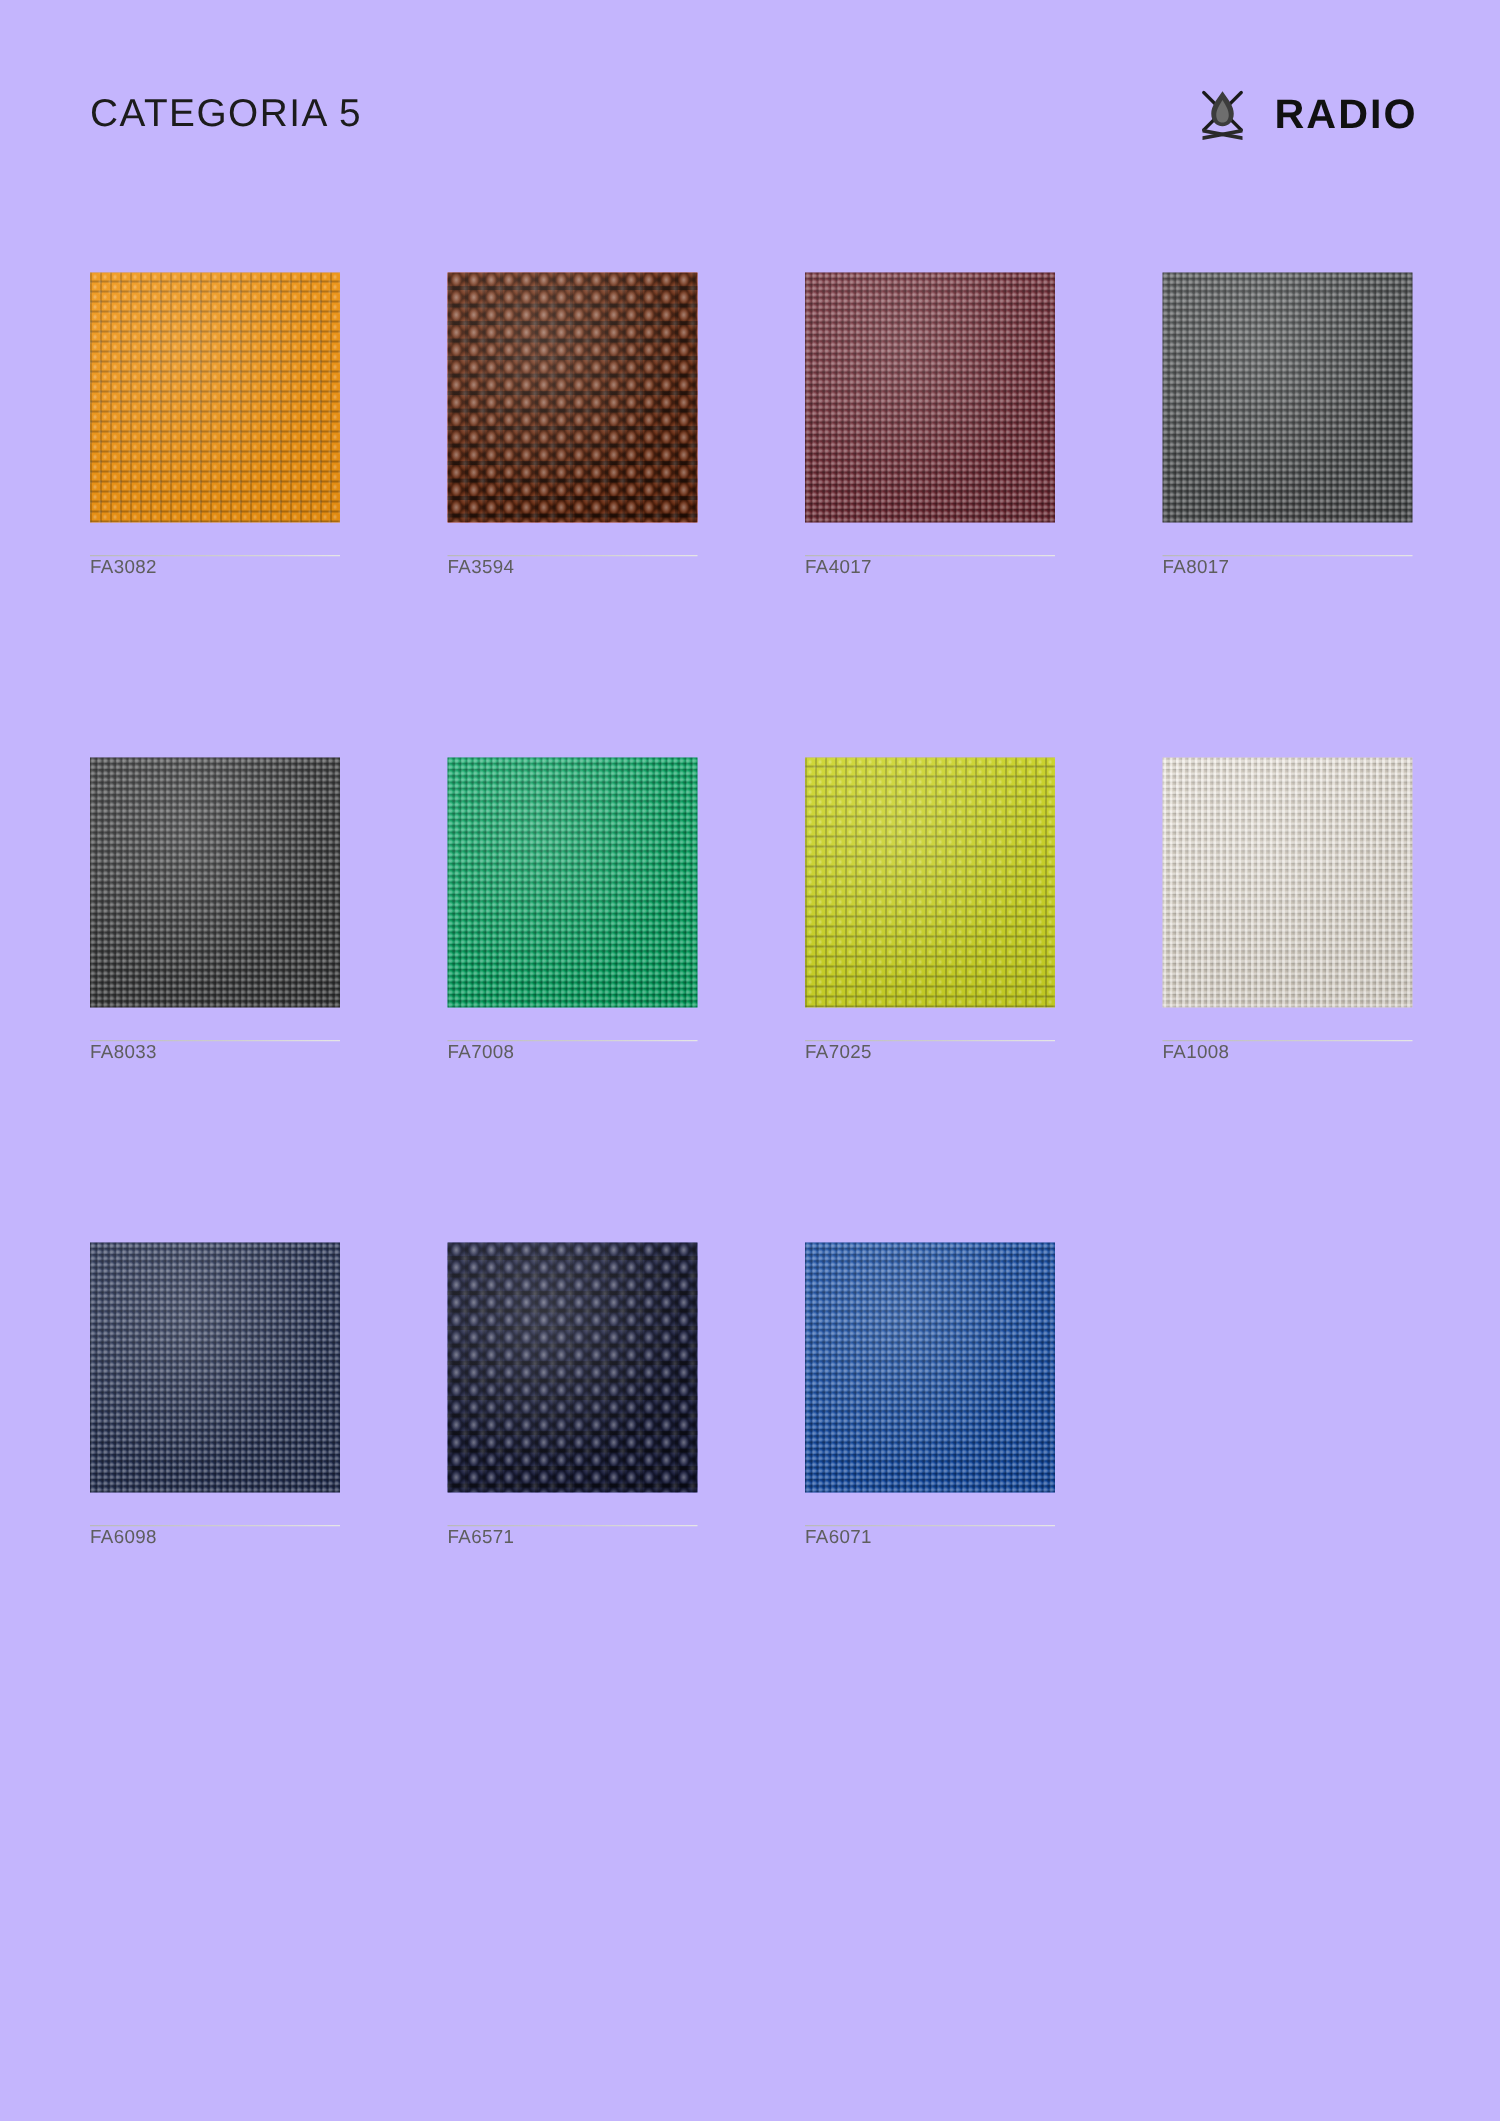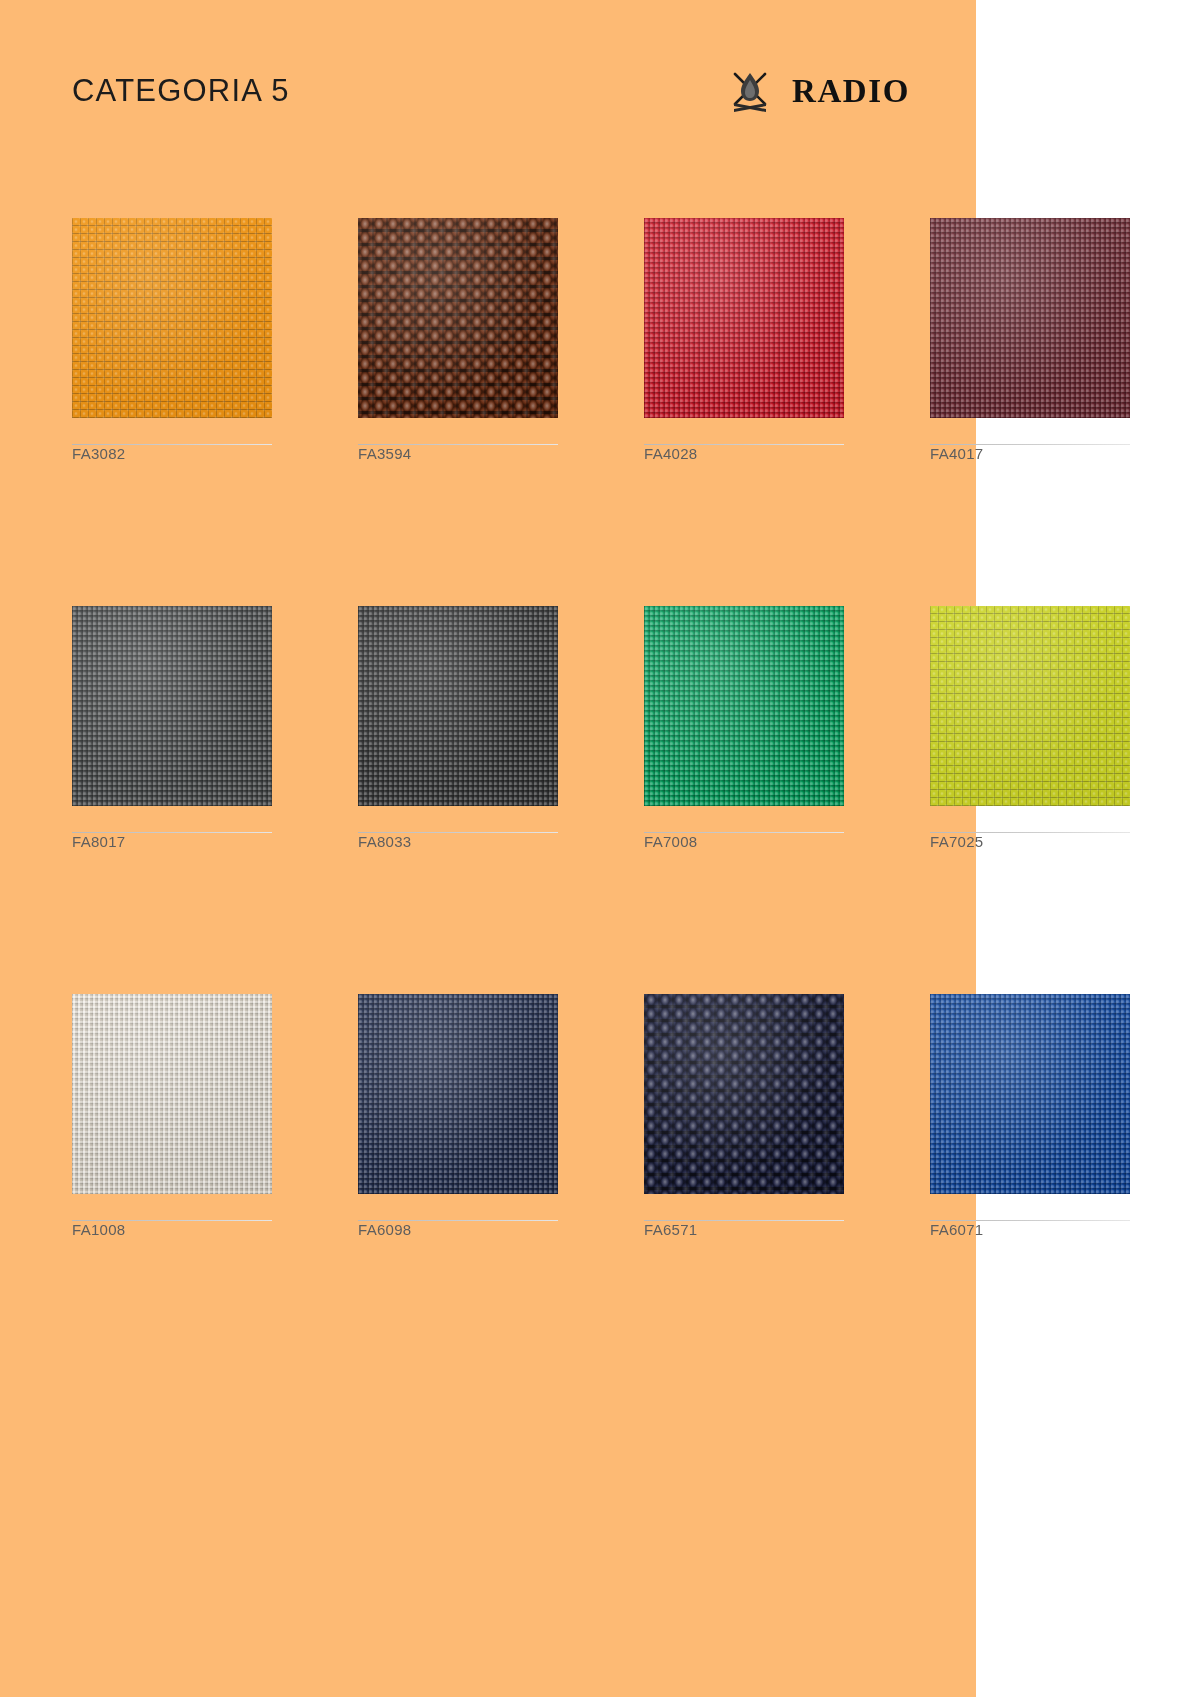--- a/index.html
+++ b/index.html
@@ -11,24 +11,24 @@
   body {
     width: 1200px;
     height: 1697px;
     font-family: "Liberation Sans", sans-serif;
     -webkit-font-smoothing: antialiased;
     position: relative;
     overflow: hidden;
   }
 
   .page {
-    width: 976px;
+    width: 1200px;
     height: 1697px;
     position: relative;
-    background: #fdba74;
+    background: #c4b5fd;
     box-sizing: border-box;
   }
 
   
   .header {
     position: absolute;
     top: 58px;
     left: 72px;
     right: 66px;
     height: 66px;
@@ -49,21 +49,21 @@
     align-items: center;
     gap: 20px;
   }
   .brand-mark {
     width: 44px;
     height: 46px;
     display: block;
     flex: none;
   }
   .brand-name {
-    font-family: Liberation Serif, serif;
+    font-family: Liberation Sans, sans-serif;
     font-size: 33px;
     font-weight: bold;
     letter-spacing: 1.6px;
     color: #111111;
     white-space: nowrap;
   }
 
   
   .grid {
     position: absolute;
@@ -188,28 +188,20 @@
       </div>
       <div class="swatch-cell">
         <div class="swatch" style="background-color: rgb(210, 84, 31);">
           <div class="weave w-coarse"></div>
           <div class="sheen"></div>
         </div>
         <div class="divider"></div>
         <div class="code">FA3594</div>
       </div>
       <div class="swatch-cell">
-        <div class="swatch" style="background-color: rgb(207, 20, 37);">
-          <div class="weave w-fine"></div>
-          <div class="sheen"></div>
-        </div>
-        <div class="divider"></div>
-        <div class="code">FA4028</div>
-      </div>
-      <div class="swatch-cell">
         <div class="swatch" style="background-color: rgb(108, 38, 48);">
           <div class="weave w-fine"></div>
           <div class="sheen"></div>
         </div>
         <div class="divider"></div>
         <div class="code">FA4017</div>
       </div>
       <div class="swatch-cell">
         <div class="swatch" style="background-color: rgb(71, 74, 75);">
           <div class="weave w-fine"></div>

